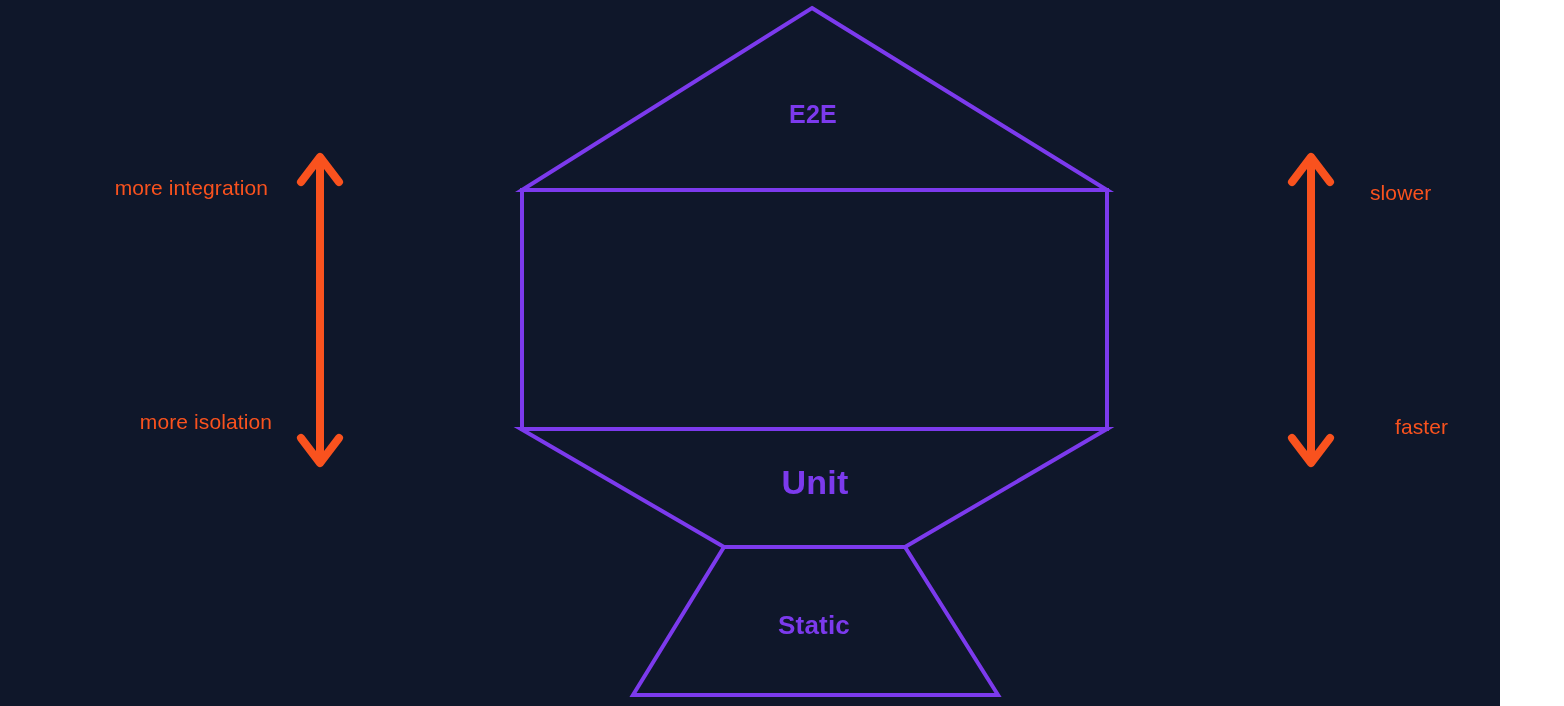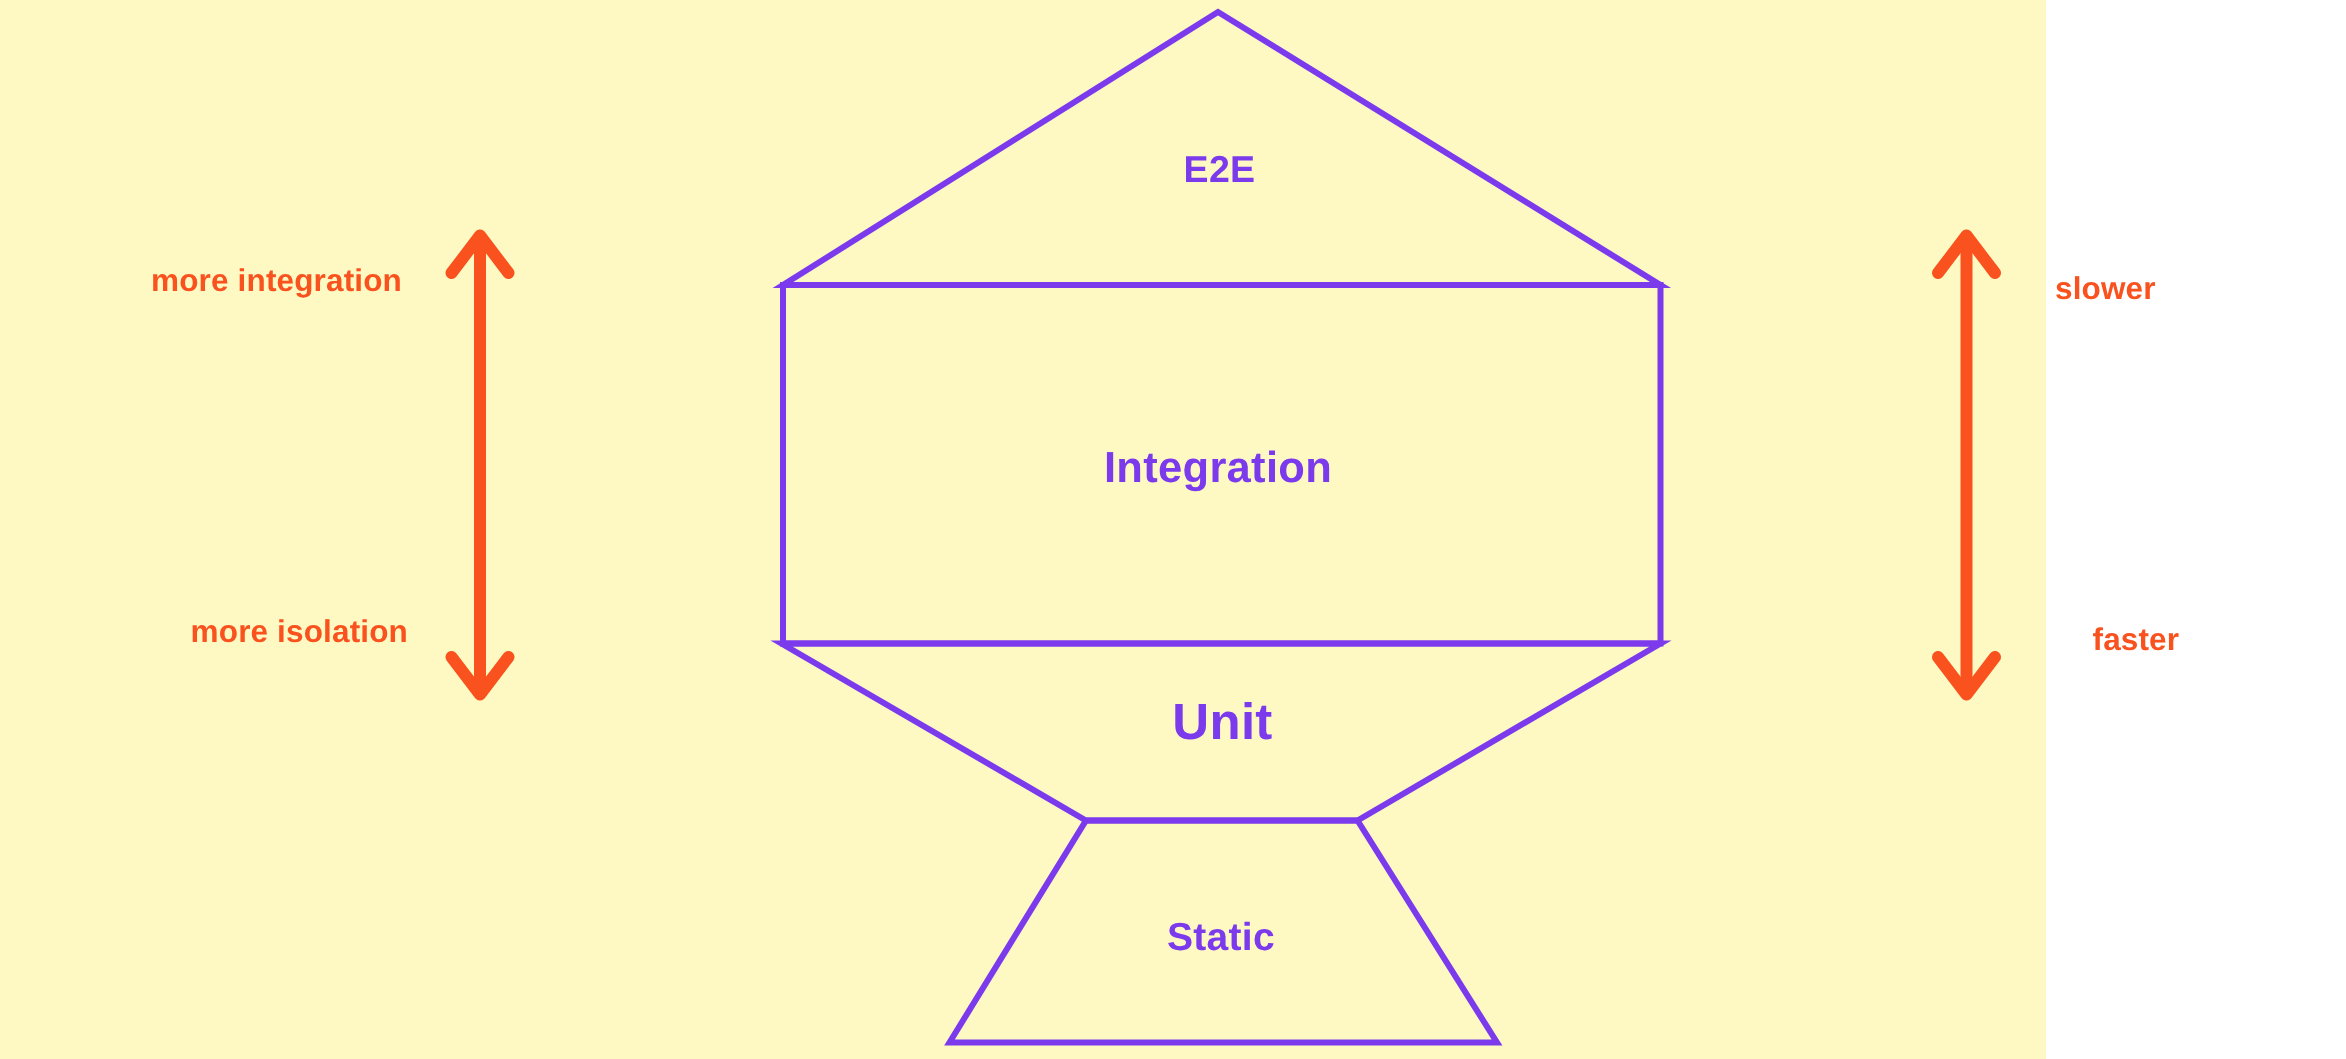--- a/index.html
+++ b/index.html
@@ -8,23 +8,23 @@
     background: #ffffff;
   }
   body {
     width: 1564px;
     height: 706px;
     font-family: "Liberation Sans", sans-serif;
     overflow: hidden;
   }
   #stage {
     position: relative;
-    width: 1364px;
+    width: 1500px;
     height: 706px;
-    background: #fef9c3;
+    background: #0f172a;
   }
   #diagram-svg {
     position: absolute;
     left: 0;
     top: 0;
     width: 1564px;
     height: 706px;
   }
   .layer-label {
     position: absolute;
@@ -32,21 +32,21 @@
     font-weight: bold;
     color: #7C3AED;
     white-space: nowrap;
     transform: translate(-50%, -50%);
     text-align: center;
     letter-spacing: 0.2px;
   }
   .axis-label {
     position: absolute;
     font-family: "Liberation Sans", sans-serif;
-    font-weight: bold;
+    font-weight: normal;
     color: #F9521E;
     white-space: nowrap;
     font-size: 21px;
     letter-spacing: 0.1px;
   }
   .axis-label.right-of-arrow { transform: translate(0, -50%); }
   .axis-label.left-of-arrow  { transform: translate(-100%, -50%); }
 
   #label-e2e         { left: 813px; top: 114px; font-size: 25px; }
   #label-integration { left: 812px; top: 313px; font-size: 29px; }
@@ -81,21 +81,20 @@
 
     <g>
       <line x1="1311" y1="158" x2="1311" y2="462" stroke="#F9521E" stroke-width="8" stroke-linecap="butt"></line>
       <polyline points="1292,182 1311,157 1330,182" fill="none" stroke="#F9521E" stroke-width="8" stroke-linecap="round" stroke-linejoin="round"></polyline>
       <polyline points="1292,438 1311,463 1330,438" fill="none" stroke="#F9521E" stroke-width="8" stroke-linecap="round" stroke-linejoin="round"></polyline>
     </g>
   </svg>
 
   <div class="layer-label" id="label-e2e">E2E</div>
 
-  <div class="layer-label" id="label-integration">Integration</div>
 
   <div class="layer-label" id="label-unit">Unit</div>
 
   <div class="layer-label" id="label-static">Static</div>
 
   <div class="axis-label left-of-arrow" id="label-more-integration">more integration</div>
 
   <div class="axis-label left-of-arrow" id="label-more-isolation">more isolation</div>
 
   <div class="axis-label right-of-arrow" id="label-slower">slower</div>

